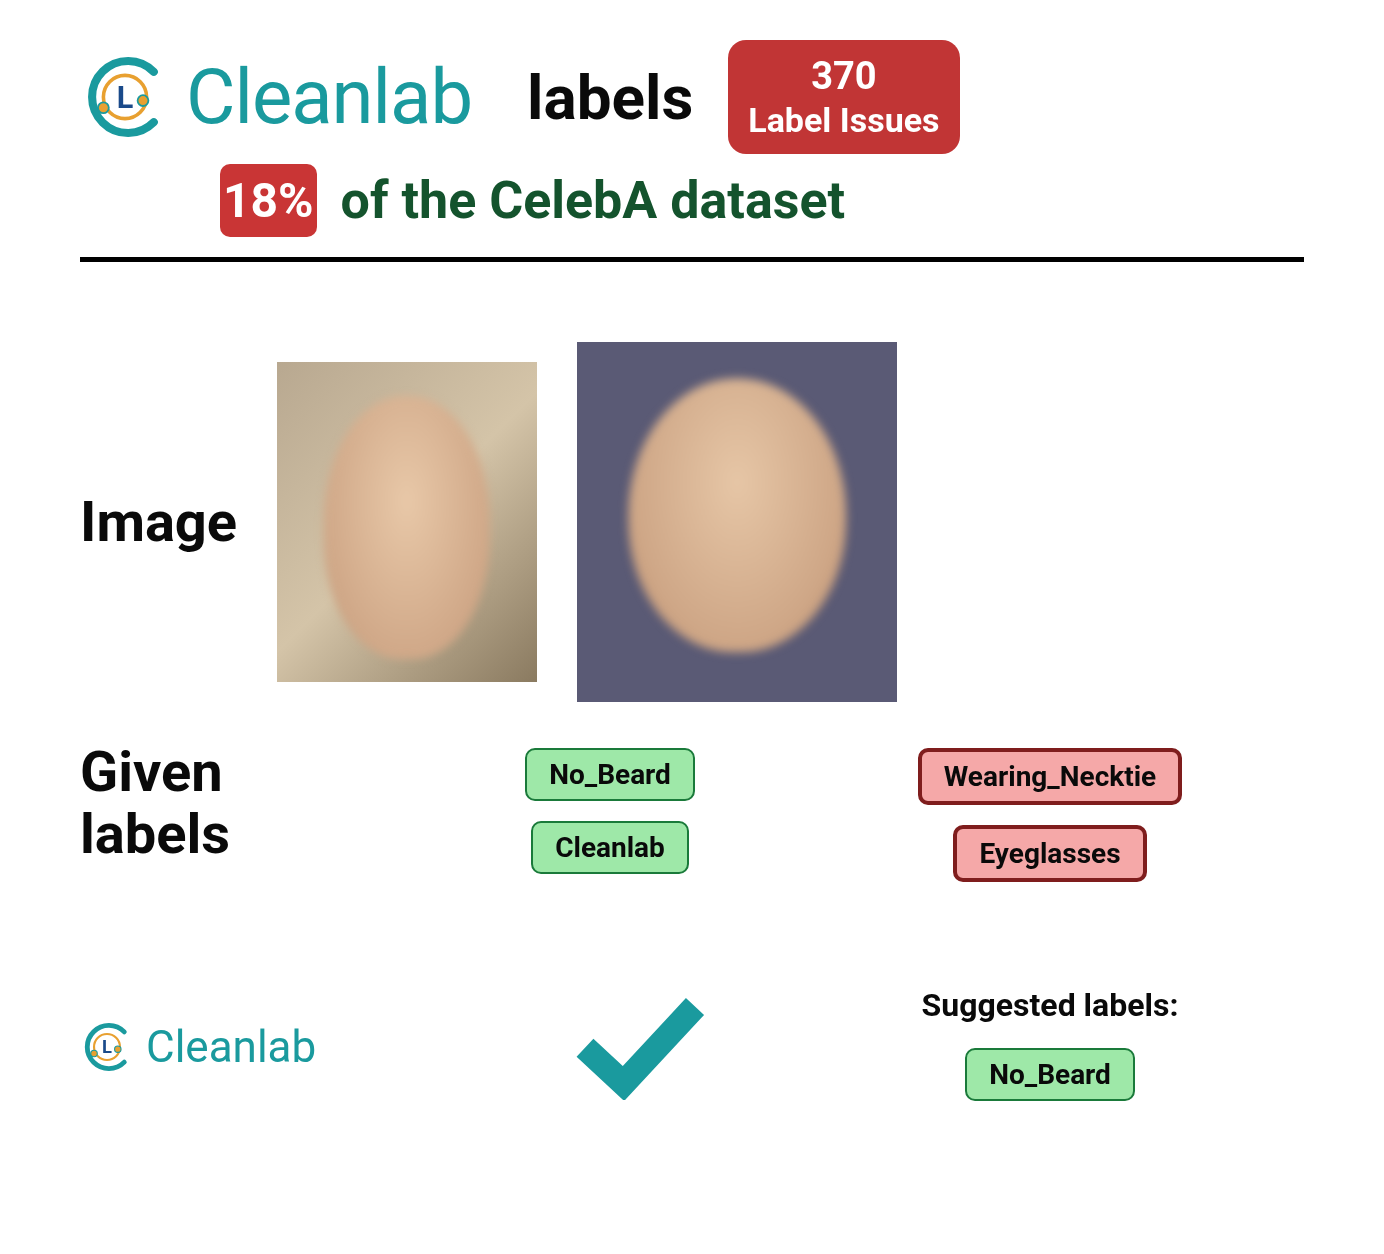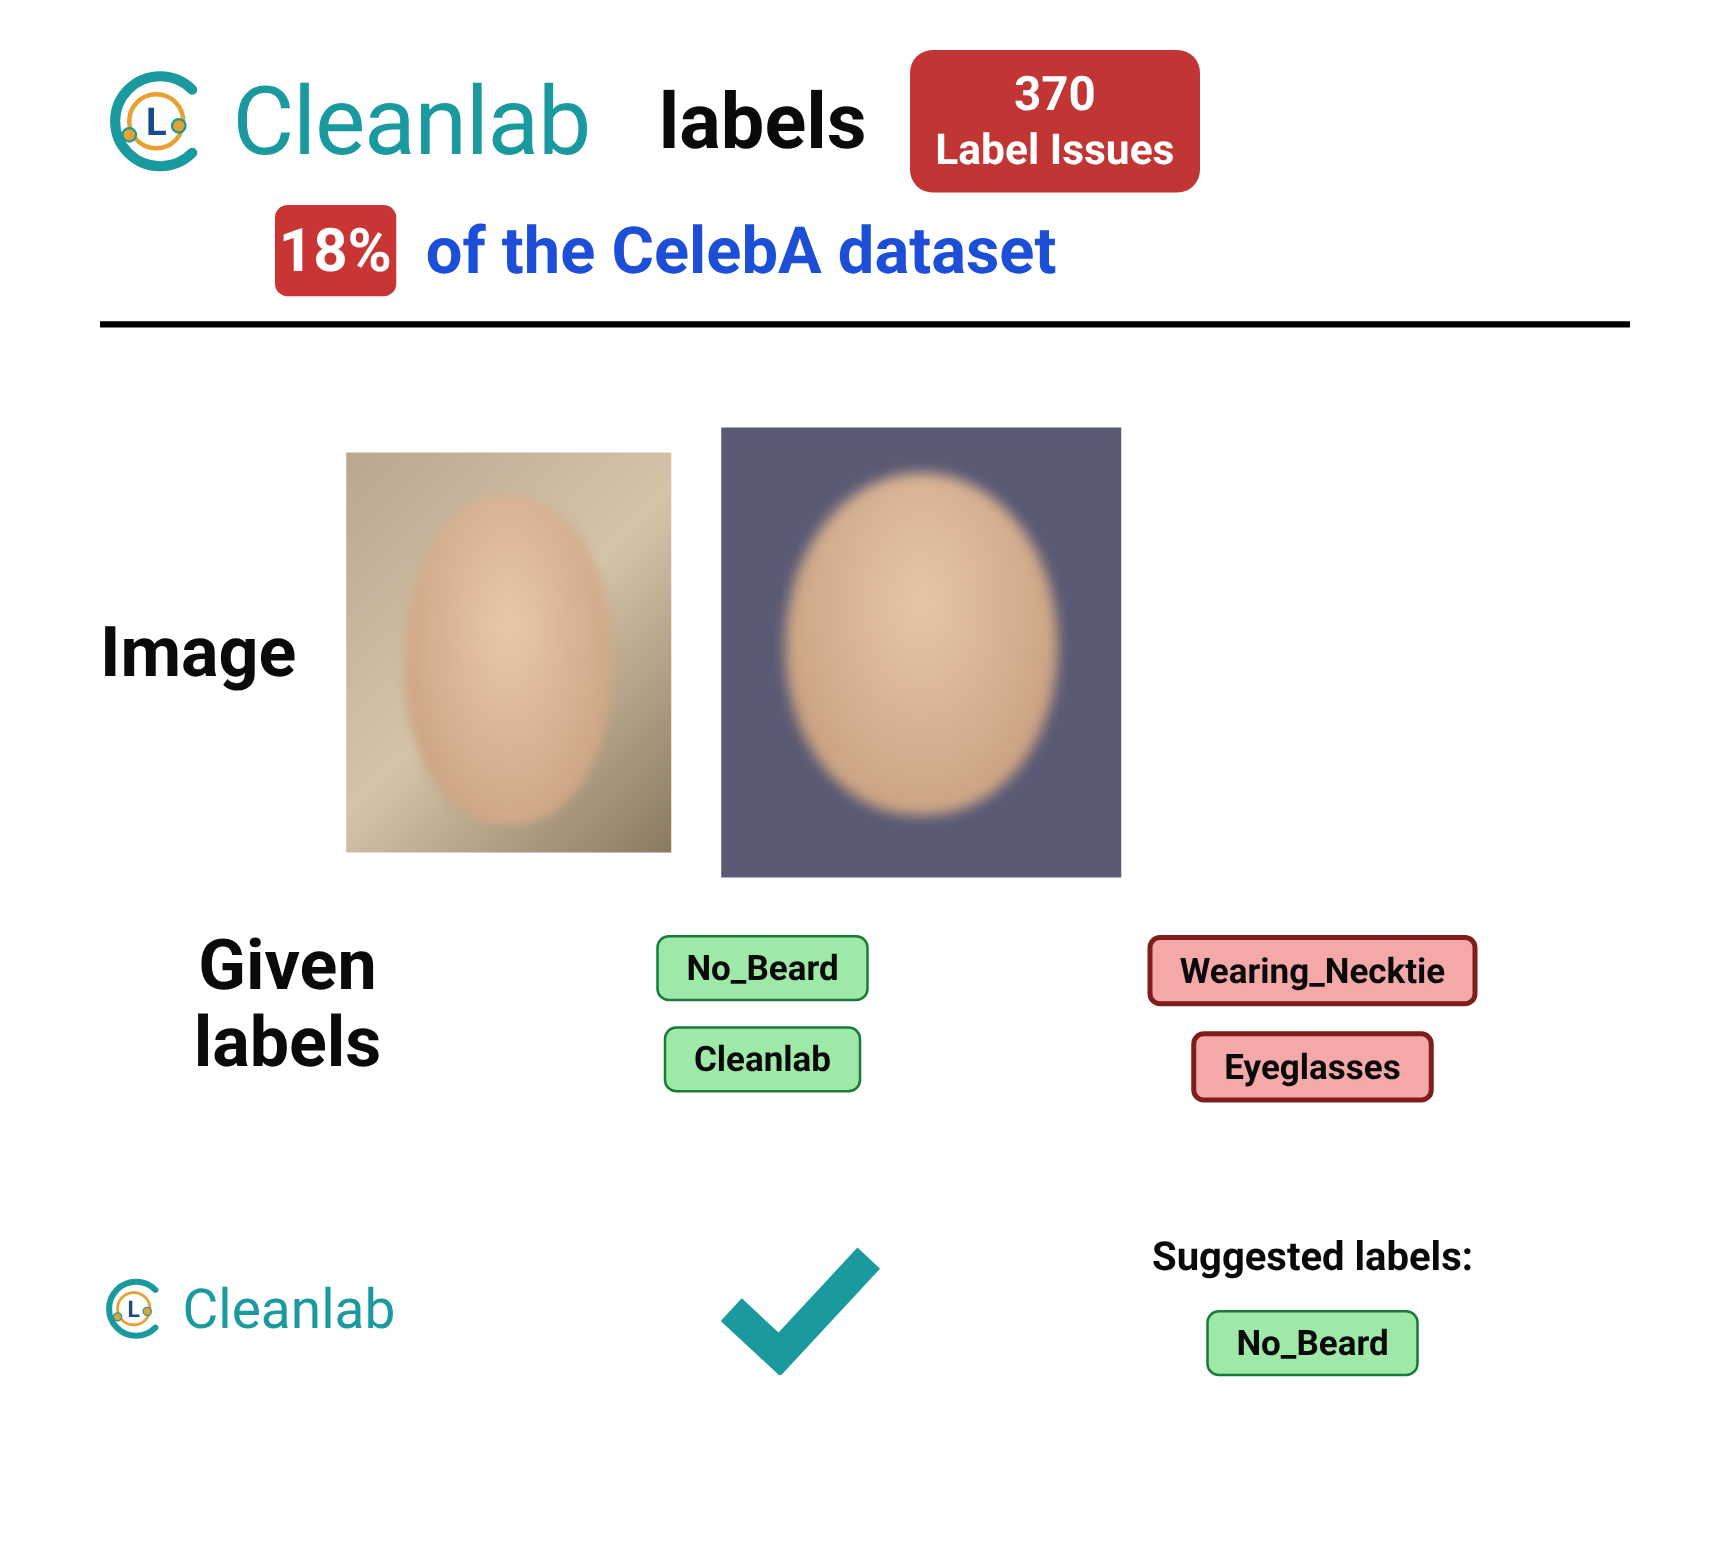--- a/index.html
+++ b/index.html
@@ -75,39 +75,38 @@
       background: #c93535;
       color: #ffffff;
       border-radius: 10px;
       padding: 8px 3px;
       font-size: 48px;
       font-weight: 700;
     }
     .subheader-text {
       font-size: 52px;
       font-weight: 700;
-      color: #1d4ed8;
+      color: #14532d;
     }
     .divider {
       border: none;
       border-top: 5px solid #000000;
       margin: 0 0 80px 0;
     }
     .content-grid {
       display: grid;
       grid-template-columns: 300px 380px 420px;
       gap: 40px;
       align-items: start;
     }
     .row-label {
       font-size: 56px;
       font-weight: 700;
       color: #0a0a0a;
       line-height: 1.1;
-      text-align: center;
     }
     .image-placeholder {
       width: 260px;
       height: 320px;
       background: linear-gradient(135deg, #b8a890 0%, #d4c4a8 50%, #8a7a60 100%);
       margin: 0 auto;
       position: relative;
       overflow: hidden;
     }
     .image-placeholder-2 {

